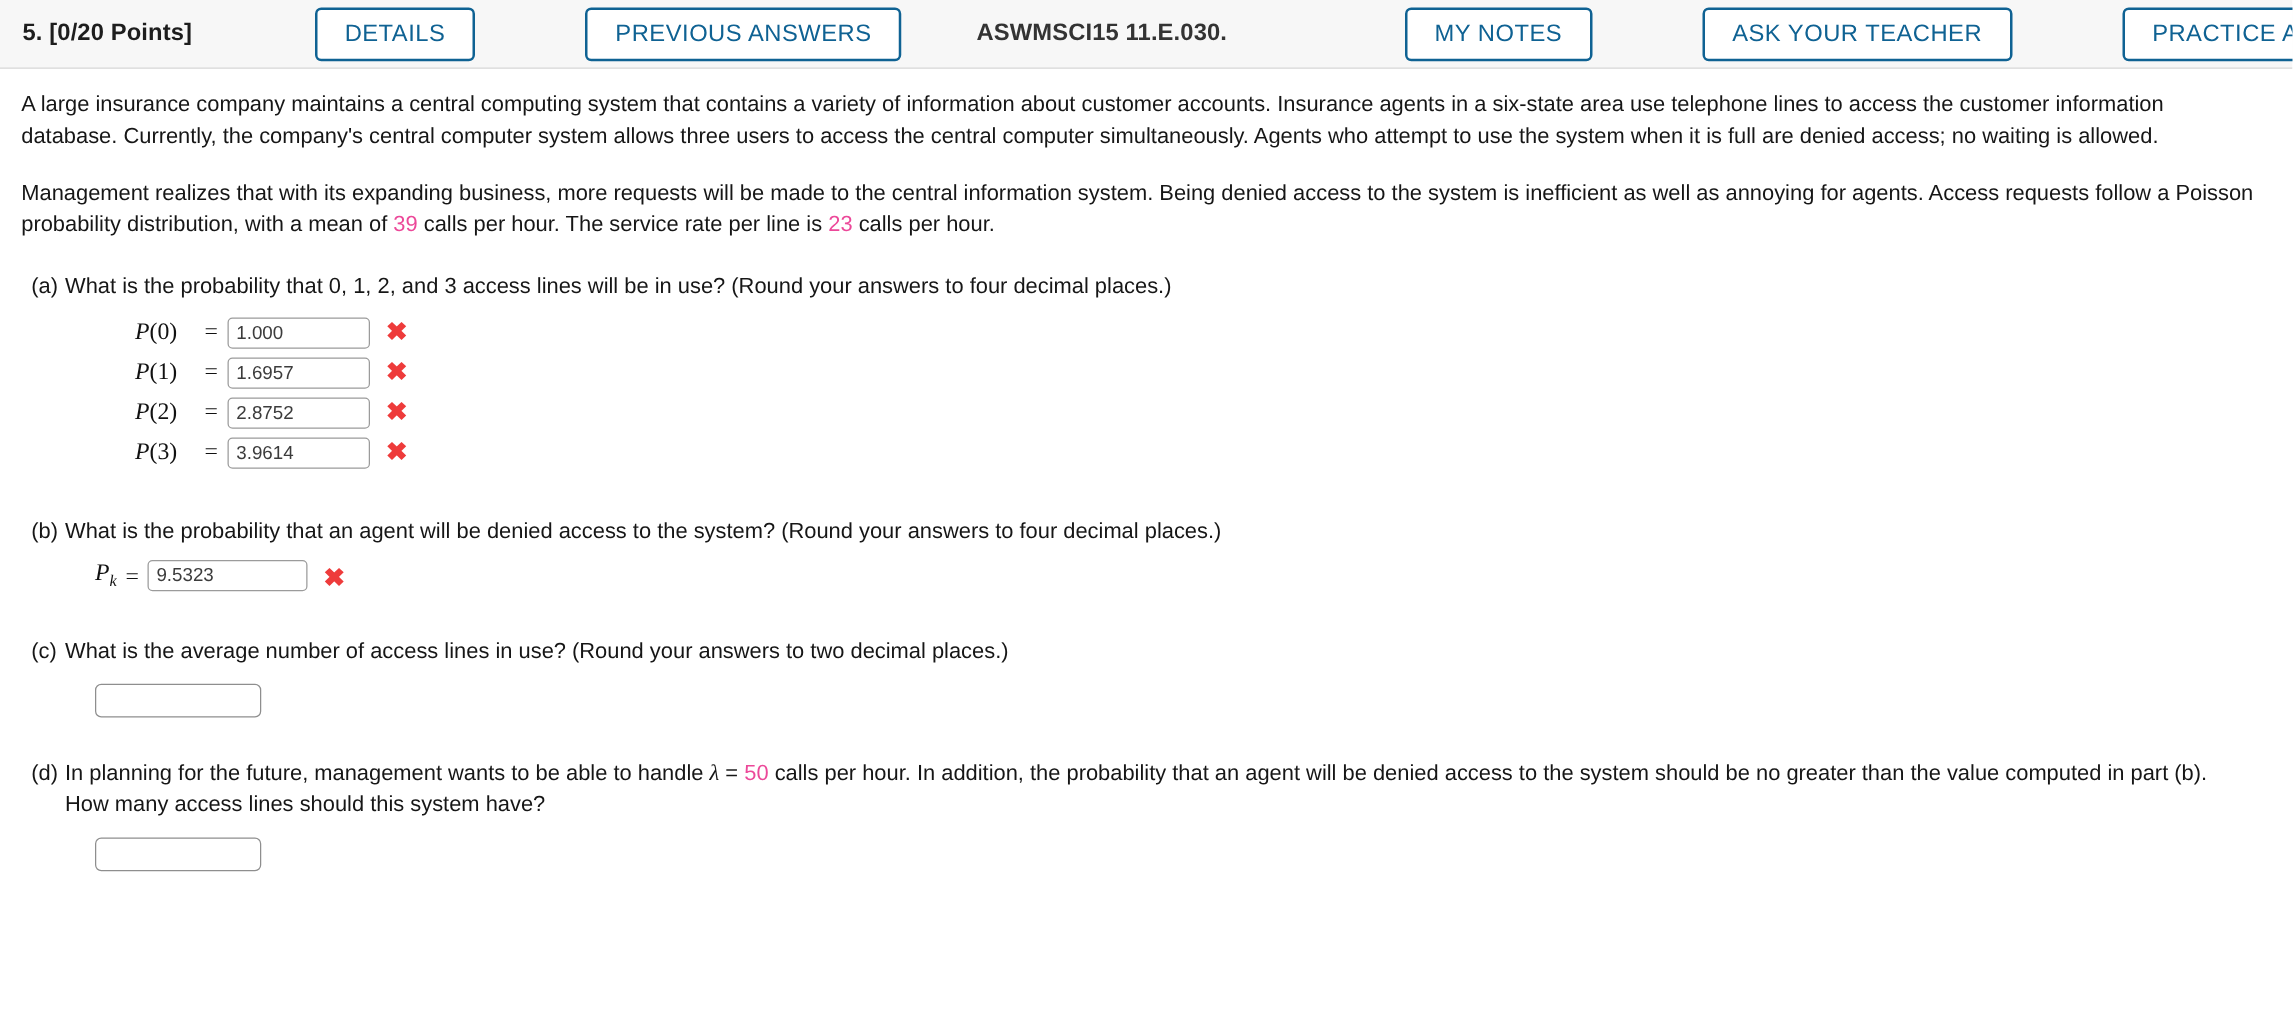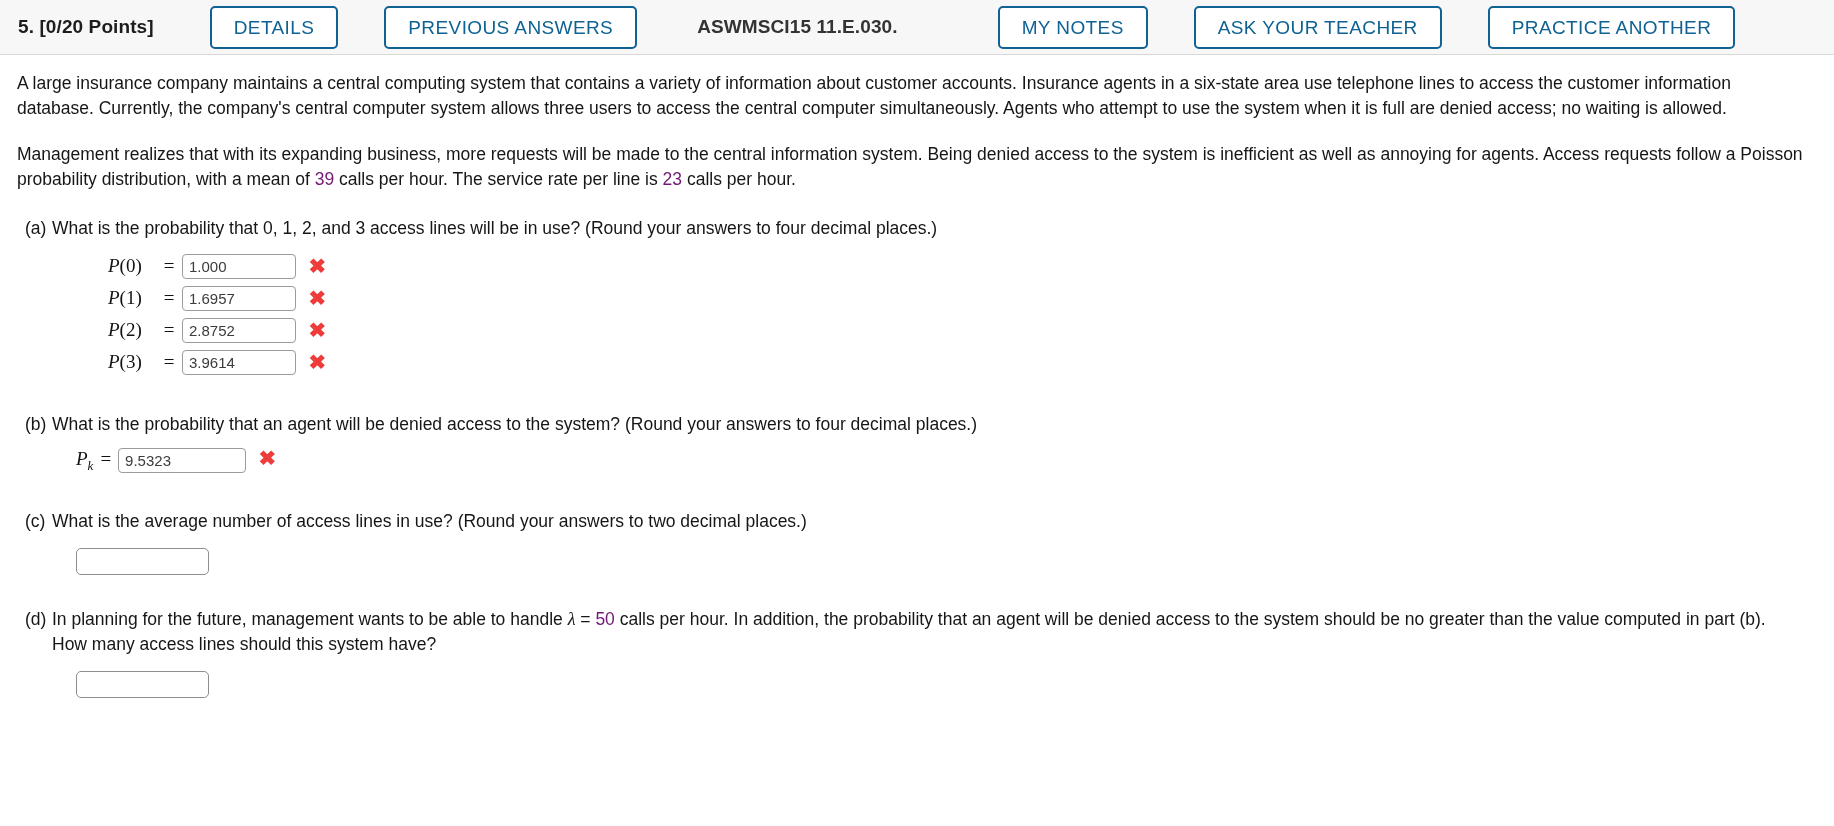--- a/index.html
+++ b/index.html
@@ -39,20 +39,21 @@
     border-radius: 5px;
     background: #ffffff;
     color: #0f6293;
     font-size: 19px;
     font-family: "Liberation Sans", sans-serif;
     letter-spacing: 0.4px;
     padding: 10px 22px;
     white-space: nowrap;
     cursor: pointer;
     line-height: 1;
+    margin-left: 42px;
   }
   .qid {
     font-size: 19px;
     font-weight: bold;
     color: #333333;
     white-space: nowrap;
     letter-spacing: 0.1px;
   }
   .sp-24 { width: 24px; flex: none; }
   .sp-14 { width: 14px; flex: none; }
@@ -84,21 +85,21 @@
   p.para {
     margin: 0 0 0 0;
     font-size: 17.5px;
     line-height: 25px;
     color: #161616;
   }
   p.para.second {
     margin-top: 21px;
   }
   .red {
-    color: #701a75;
+    color: #ec4899;
   }
 
   
   .part {
     display: flex;
     align-items: flex-start;
   }
   .part-a { margin-top: 24px; }
   .part-b { margin-top: 34px; }
   .part-c { margin-top: 35px; }
@@ -171,21 +172,21 @@
     color: #ee3b3b;
     font-size: 20px;
     font-weight: bold;
     line-height: 1;
     display: inline-block;
     transform: scaleX(1.05);
   }
 
   .pk-row {
     display: flex;
-    align-items: flex-start;
+    align-items: flex-end;
     margin-top: 11px;
     padding-left: 24px;
   }
   .pk-label {
     font-family: "Liberation Serif", serif;
     font-size: 19px;
     color: #111;
     white-space: nowrap;
     margin-right: 7px;
   }

